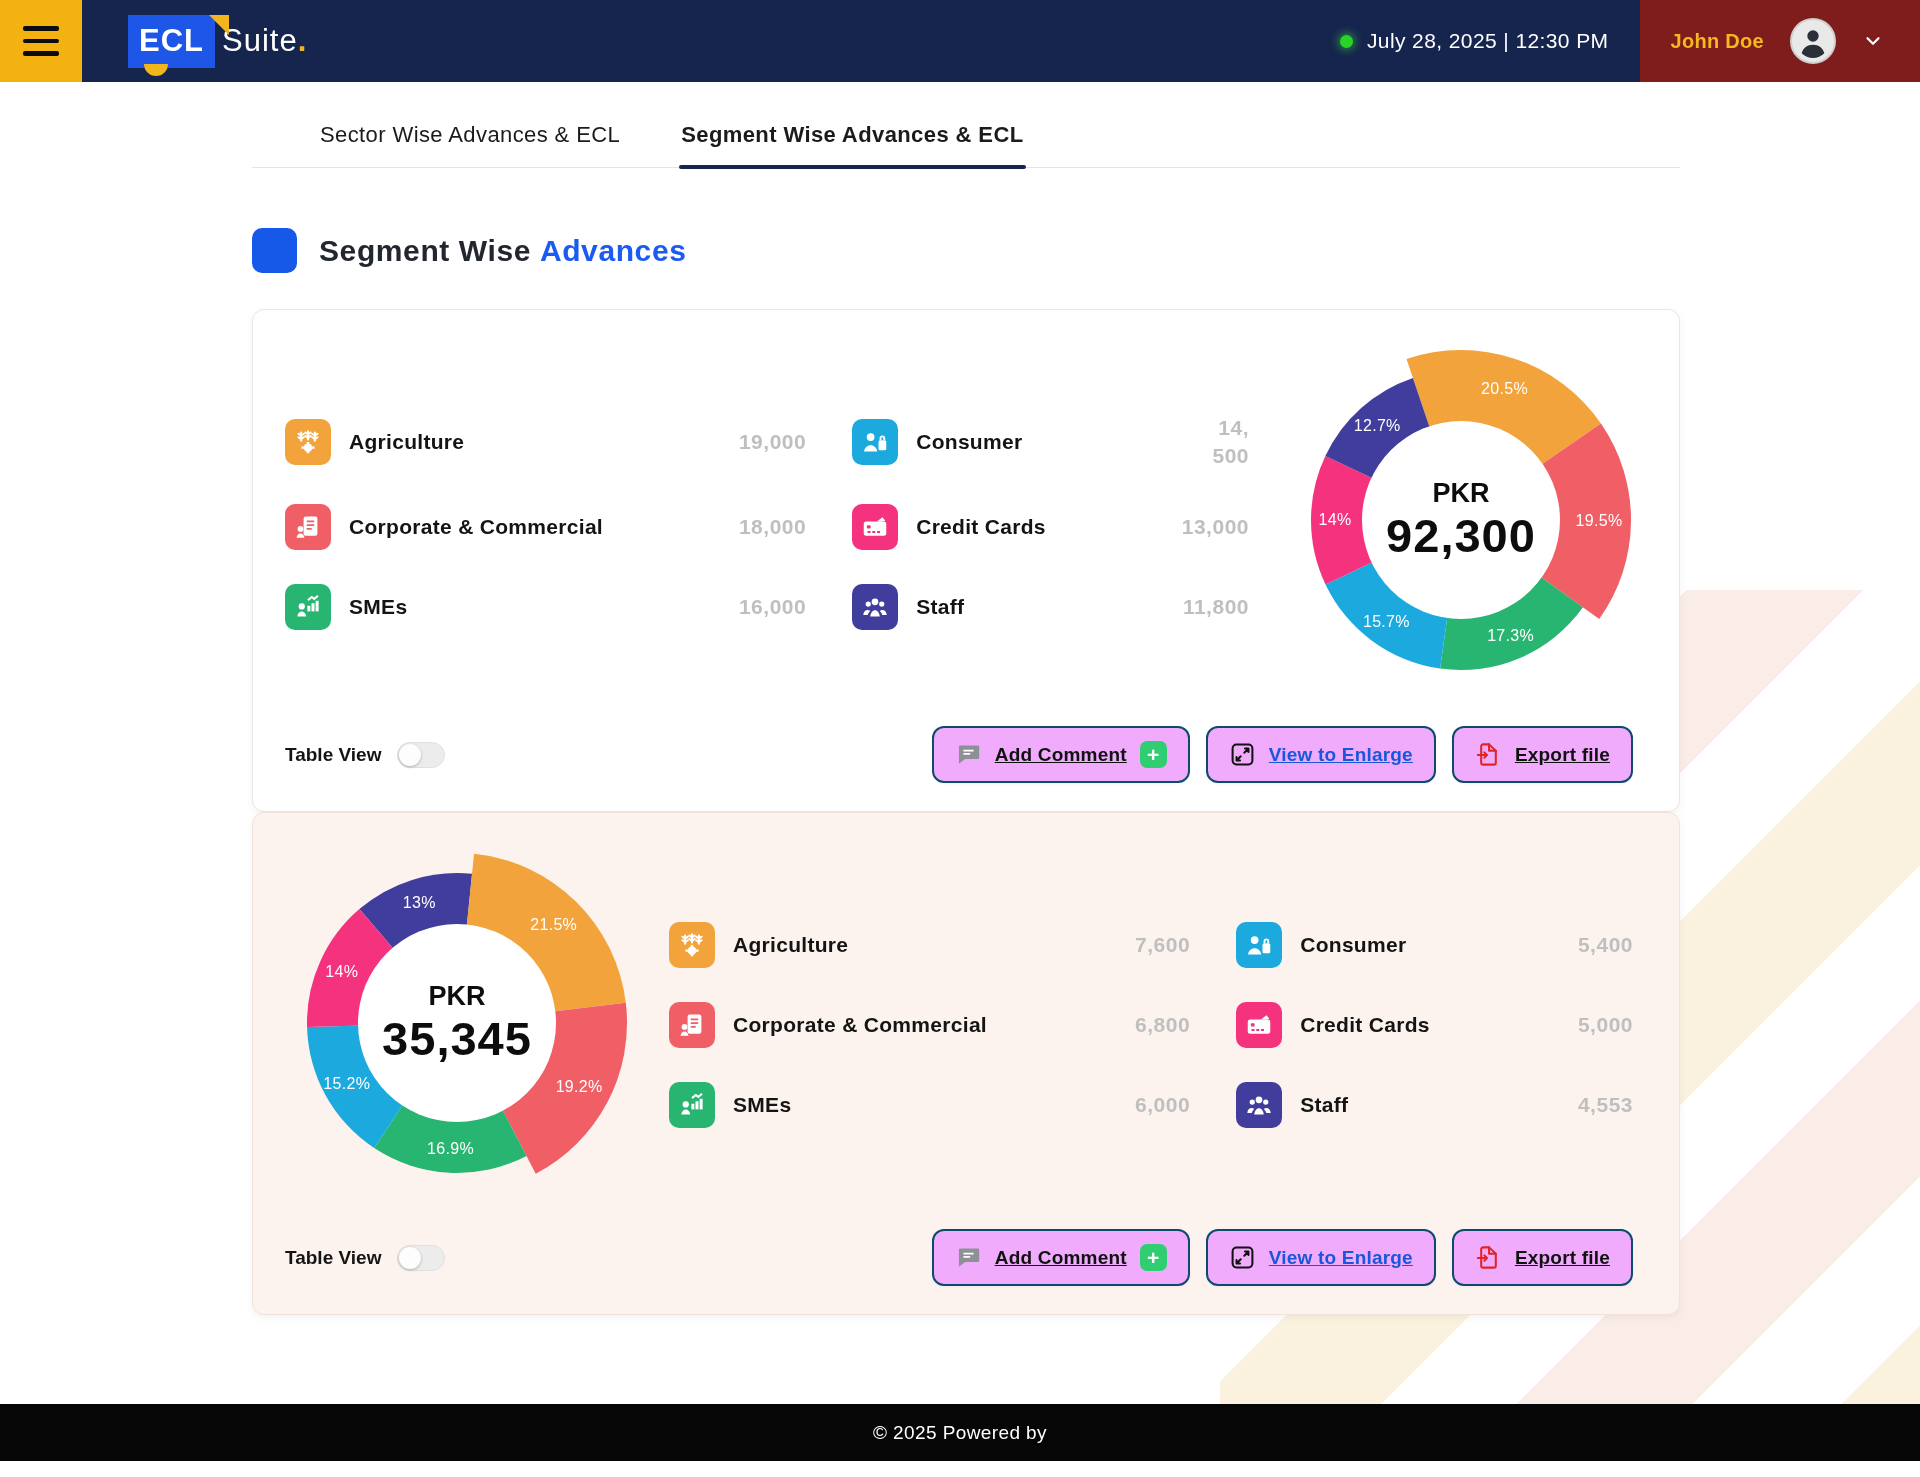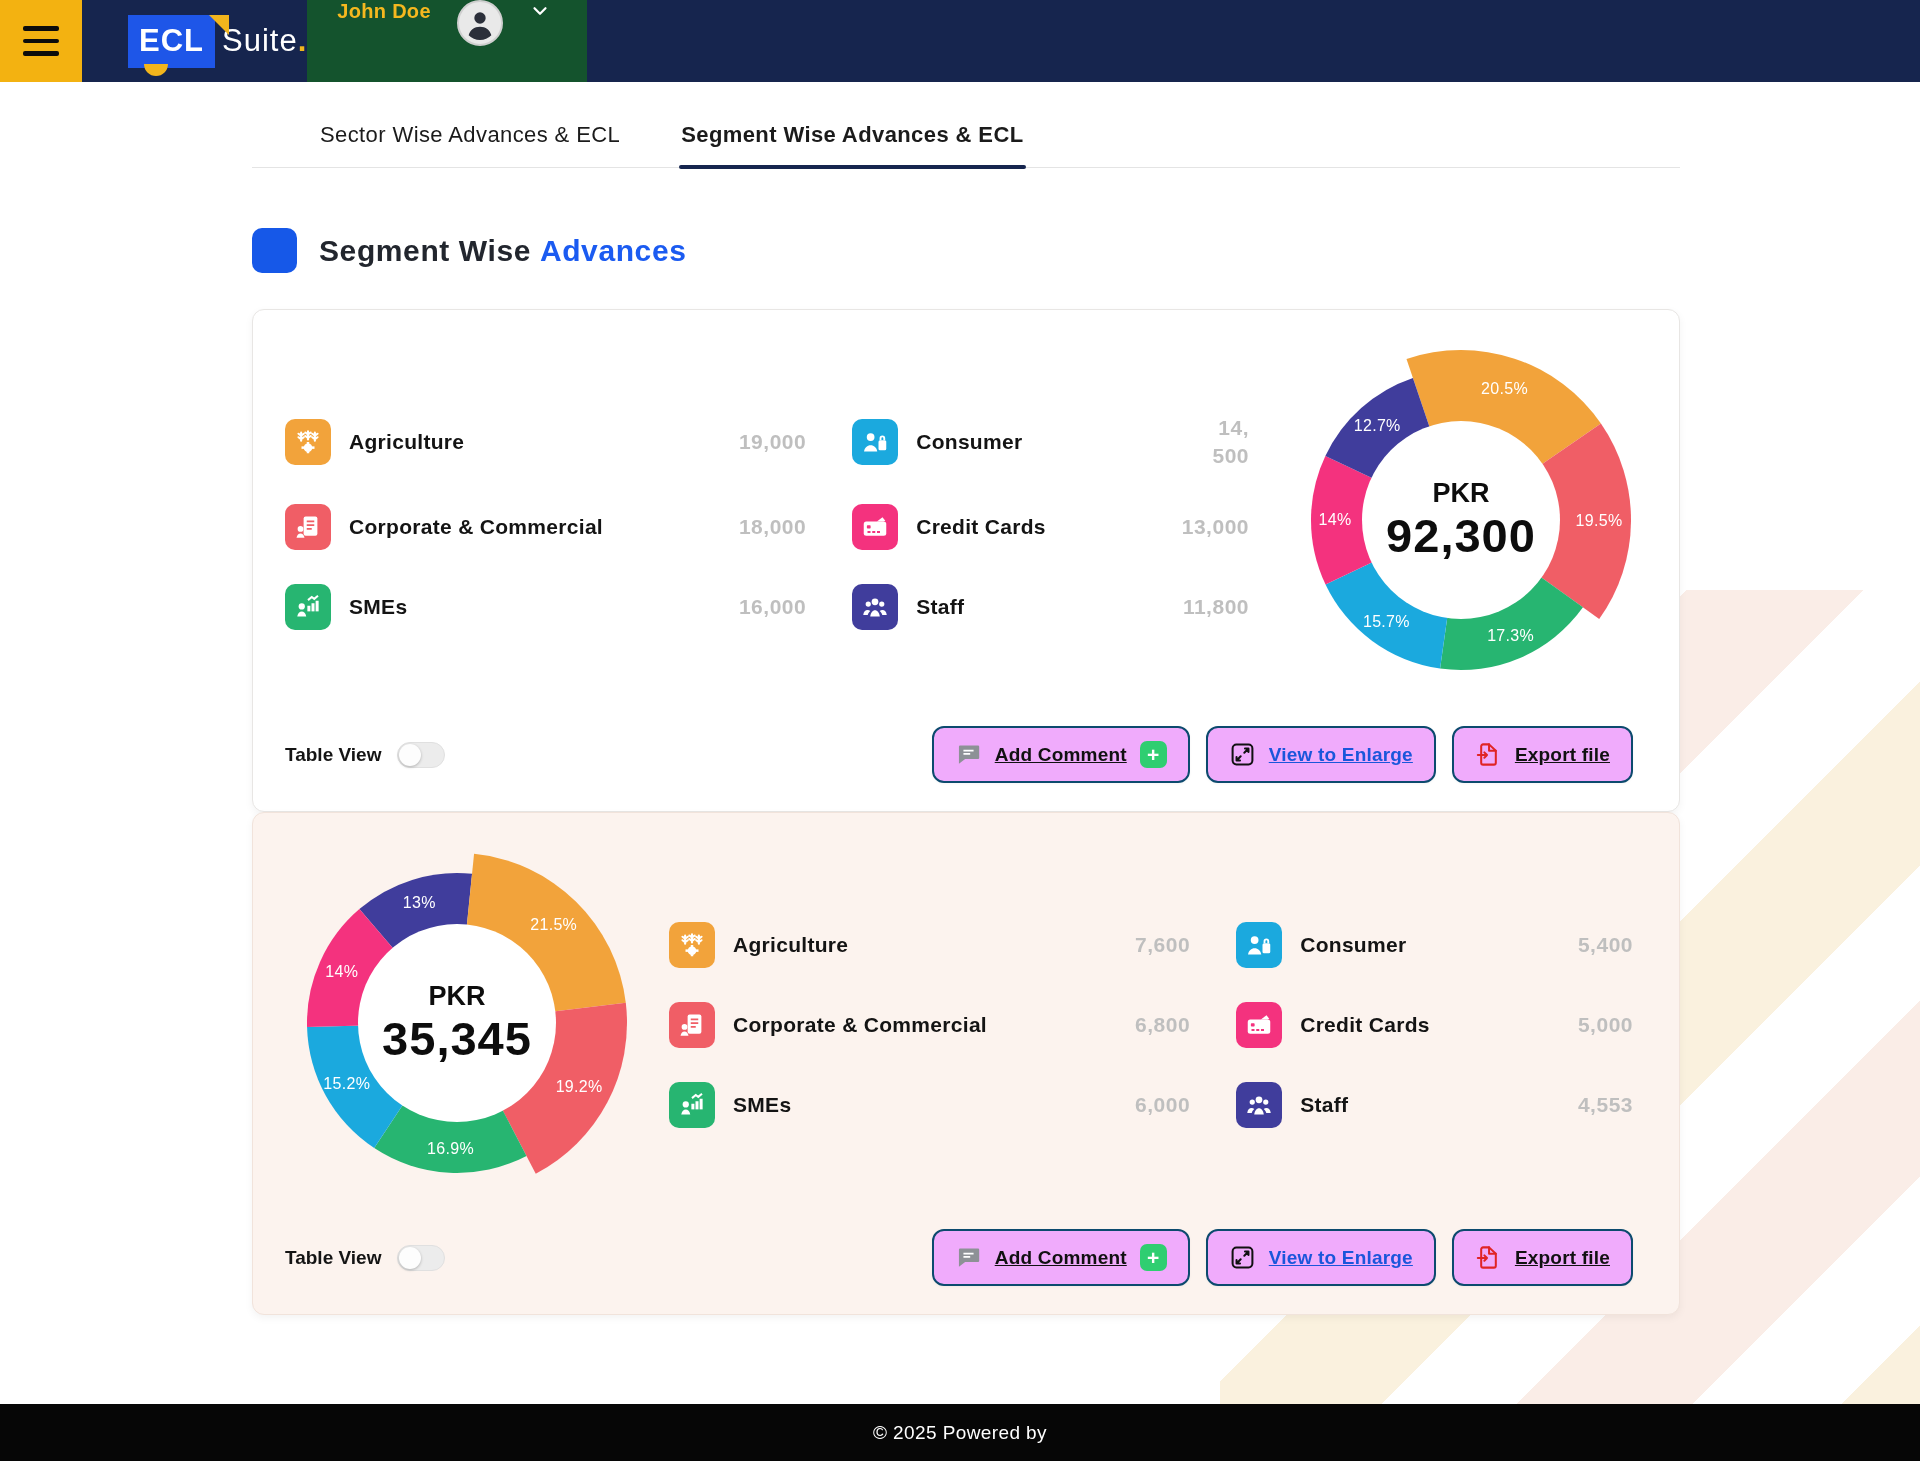--- a/index.html
+++ b/index.html
@@ -14,21 +14,21 @@
   .hamburger span { display:block; width:36px; height:4.5px; background:#0c0c0c; border-radius:2px; }
   .logo { display:flex; align-items:center; margin-left:46px; gap:7px; }
   .logo-box { position:relative; background:#1E56E8; color:#fff; font-weight:800; font-size:31px; letter-spacing:1px; padding:8px 11px 9px; }
   .logo-corner { position:absolute; top:0; right:-14px; width:0; height:0; border-top:20px solid #F2B51D; border-left:20px solid transparent; }
   .logo-notch { position:absolute; bottom:-8px; left:16px; width:24px; height:12px; border-radius:0 0 24px 24px; background:#F2B51D; }
   .logo-suite { color:#fff; font-weight:300; font-size:31px; letter-spacing:1px; }
   .logo-suite b { color:#F2B51D; font-weight:800; }
   .nav-right { margin-left:auto; display:flex; align-items:center; gap:14px; padding-right:32px; }
   .status-dot { width:13px; height:13px; border-radius:50%; background:#27D527; box-shadow:0 0 8px 2px rgba(60,220,60,.55); }
   .datetime { color:#fff; font-size:21px; letter-spacing:.4px; }
-  .user-panel { display:flex; gap:26px; background:#14532d; padding:0 36px 0 30px; cursor:pointer; }
+  .user-panel { display:flex; align-items:center; gap:26px; background:#7f1d1d; padding:0 36px 0 30px; cursor:pointer; }
   .user-name { color:#F5B81F; font-size:20px; font-weight:700; letter-spacing:.3px; }
   .avatar { width:46px; height:46px; border-radius:50%; background:#E9E9E9; border:2px solid #cfcfcf; display:flex; align-items:center; justify-content:center; overflow:hidden; }
   
   .bg-stripes { position:absolute; right:0; bottom:57px; width:700px; height:830px; z-index:0;
     background:repeating-linear-gradient(135deg, rgba(255,255,255,0) 0 105px, #FAF1DE 105px 235px, rgba(255,255,255,0) 235px 330px, #FAEDE7 330px 455px); }
   
   .content { position:relative; z-index:1; width:1428px; margin-left:252px; }
   .tabs { margin-top:34px; display:flex; gap:57px; padding-left:66px; border-bottom:1px solid #E4E4E4; }
   .tab { position:relative; background:none; border:none; font-family:inherit; font-size:22px; color:#1b1b1b; letter-spacing:.4px; padding:6px 2px 19px; cursor:pointer; }
   .tab.active { font-weight:700; }
@@ -76,20 +76,24 @@
       <span></span>
       <span></span>
   </div>
   <div class="logo">
     <div class="logo-box">
       <span>ECL</span>
       <span class="logo-corner"></span>
       <span class="logo-notch"></span>
     </div>
     <div class="logo-suite"><span>Suite</span><b>.</b></div>
+  </div>
+  <div class="nav-right">
+    <span class="status-dot"></span>
+    <span class="datetime">July 28, 2025 | 12:30 PM</span>
   </div>
   <div class="user-panel">
     <span class="user-name">John Doe</span>
     <span class="avatar">
       <svg viewBox="0 0 24 24" width="40" height="40">
           <g fill="#2b2f3a">
             <circle cx="12" cy="9" r="3.4"></circle>
             <path d="M5.2 19.4c.8-3.4 3.4-5.2 6.8-5.2s6 1.8 6.8 5.2a9.6 9.6 0 01-13.6 0z"></path>
           </g>
         </svg>

